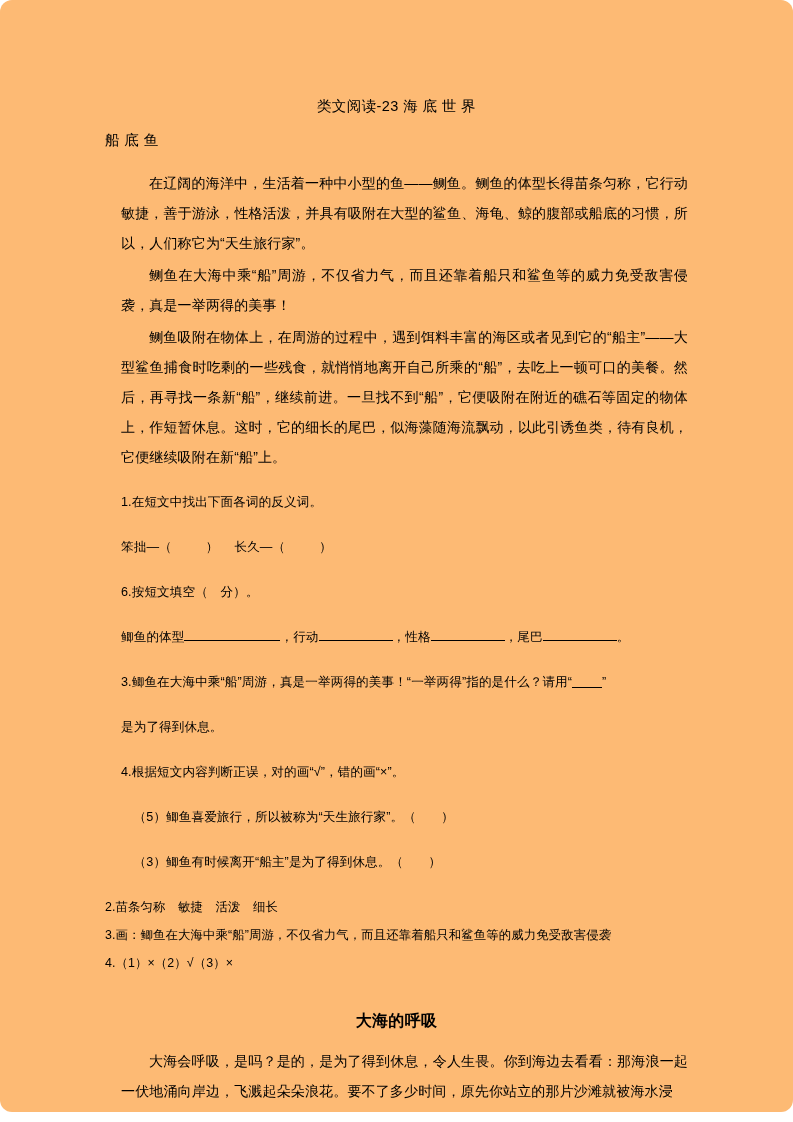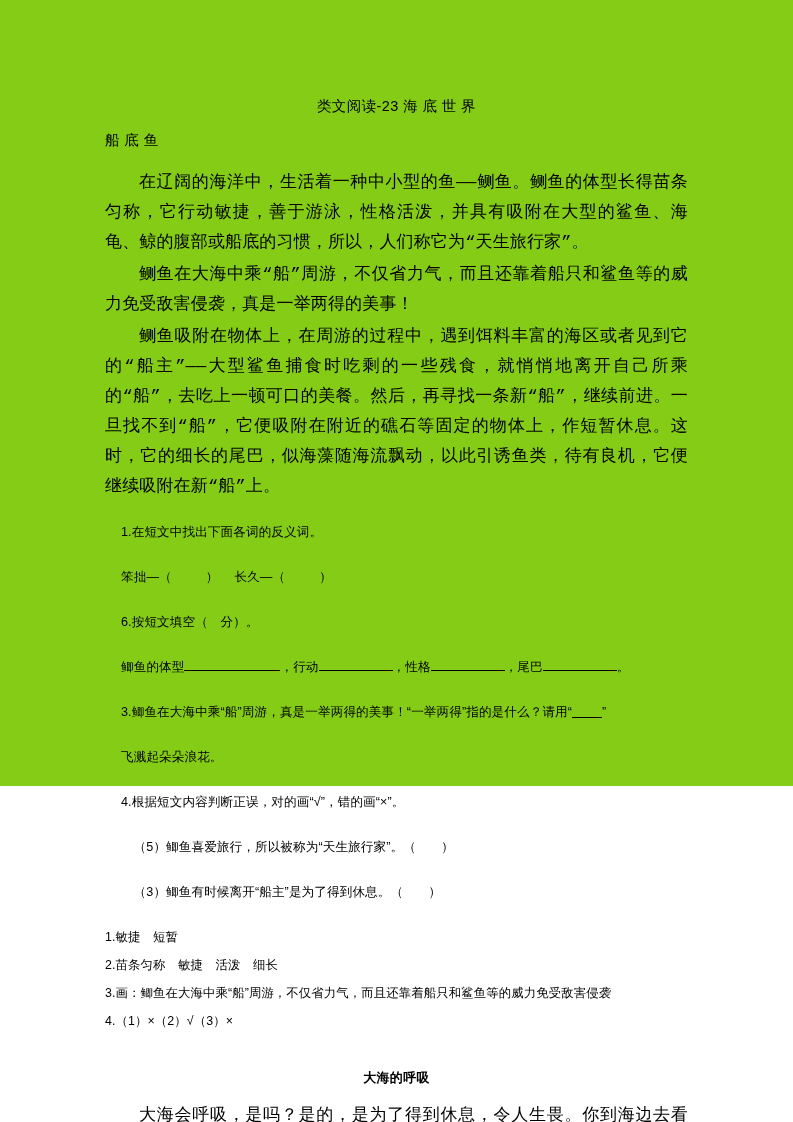--- a/index.html
+++ b/index.html
@@ -12,22 +12,23 @@
     height: 1122px;
     position: relative;
     overflow: hidden;
     font-family: "Liberation Serif", "DejaVu Serif", serif;
     color: #000000;
   }
   .page {
     position: absolute;
     left: 0; top: 0;
     width: 793px;
-    height: 786px;
-    background: #84cc16;
+    height: 1112px;
+    background: #fdba74;
+    border-radius: 12px;
   }
   .content {
     position: absolute;
     left: 105px;
     top: 96px;
     width: 583px;
   }
 
   
   .doc-title {
@@ -43,36 +44,36 @@
     text-align: left;
     font-size: 14.5px;
     font-family: "Liberation Sans", "DejaVu Sans", sans-serif;
     letter-spacing: 0.4px;
     line-height: 1.5;
     margin: 0 0 16px 0;
     font-weight: 500;
   }
   .article-title-2 {
     text-align: center;
-    font-size: 13px;
+    font-size: 16px;
     font-family: "Liberation Sans", "DejaVu Sans", sans-serif;
     font-weight: bold;
     letter-spacing: 0.3px;
     margin: 0 0 14px 0;
   }
 
   
   .para {
-    font-family: Liberation Mono, monospace;
-    font-size: 17px;
+    font-family: Liberation Sans, sans-serif;
+    font-size: 14px;
     line-height: 30px;
     text-align: justify;
     text-justify: inter-ideograph;
     text-indent: 2em;
-    margin: 0 0 2px 0;
+    margin: 0 0 2px 16px;
     letter-spacing: 0.15px;
   }
 
   
   .q {
     font-family: "Liberation Sans", "DejaVu Sans", sans-serif;
     font-size: 12.6px;
     line-height: 29px;
     text-align: justify;
     text-justify: inter-ideograph;
@@ -122,28 +123,27 @@
 
     <p class="q">6.按短文填空（　分）。</p>
 
     <p class="q">
       <span>鲫鱼的体型</span><span class="blank-lg"></span><span>，行动</span><span class="blank-md"></span><span>，性格</span><span class="blank-md"></span><span>，尾巴</span><span class="blank-md"></span><span>。</span>
     </p>
 
     <p class="q">
       <span>3.鲫鱼在大海中乘“船”周游，真是一举两得的美事！“一举两得”指的是什么？请用“</span><span class="blank-sm"></span><span>”</span>
     </p>
-    <p class="q wrap2">飞溅起朵朵浪花。</p>
+    <p class="q wrap2">是为了得到休息。</p>
 
     <p class="q">4.根据短文内容判断正误，对的画“√”，错的画“×”。</p>
 
     <p class="q sub">（5）鲫鱼喜爱旅行，所以被称为“天生旅行家”。（　　）</p>
     <p class="q sub">（3）鲫鱼有时候离开“船主”是为了得到休息。（　　）</p>
 
-    <p class="ans">1.敏捷　短暂</p>
     <p class="ans">2.苗条匀称　敏捷　活泼　细长</p>
     <p class="ans">3.画：鲫鱼在大海中乘“船”周游，不仅省力气，而且还靠着船只和鲨鱼等的威力免受敌害侵袭</p>
     <p class="ans">4.（1）×（2）√（3）×</p>
 
     <div class="spacer-lg"></div>
 
     <div class="article-title-2">大海的呼吸</div>
 
     <p class="para">大海会呼吸，是吗？是的，是为了得到休息，令人生畏。你到海边去看看：那海浪一起一伏地涌向岸边，飞溅起朵朵浪花。要不了多少时间，原先你站立的那片沙滩就被海水浸</p>
 

